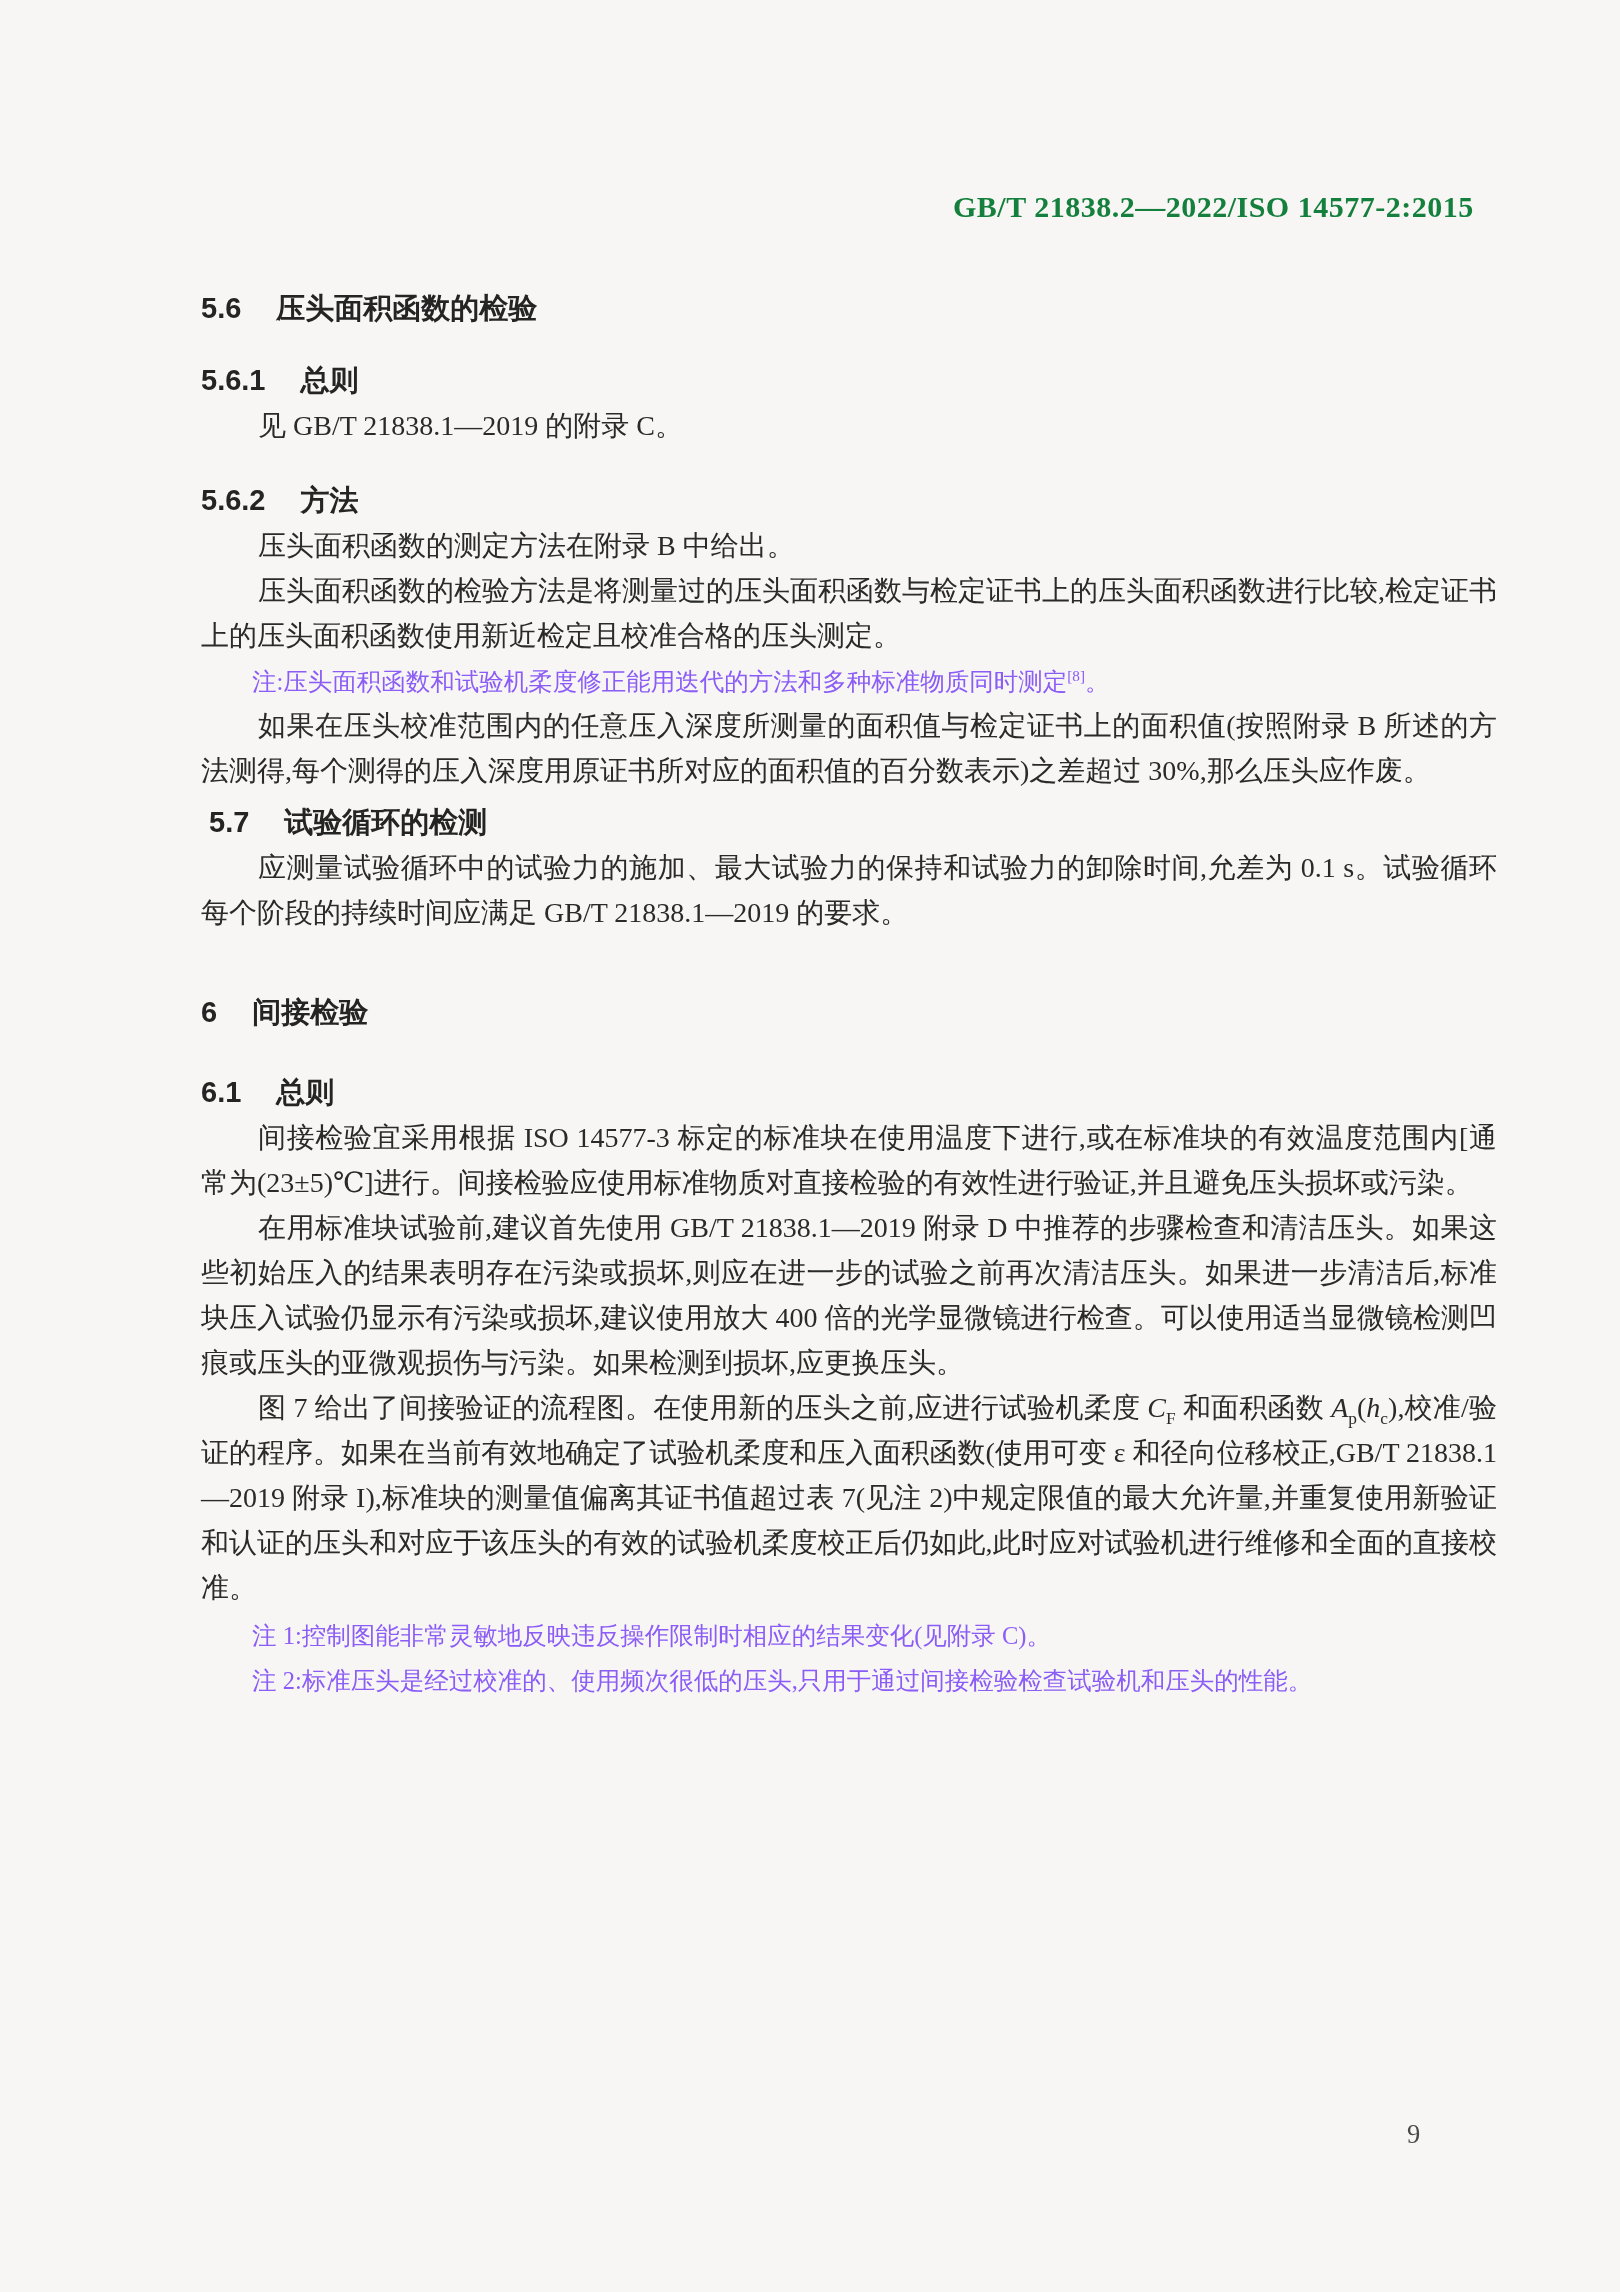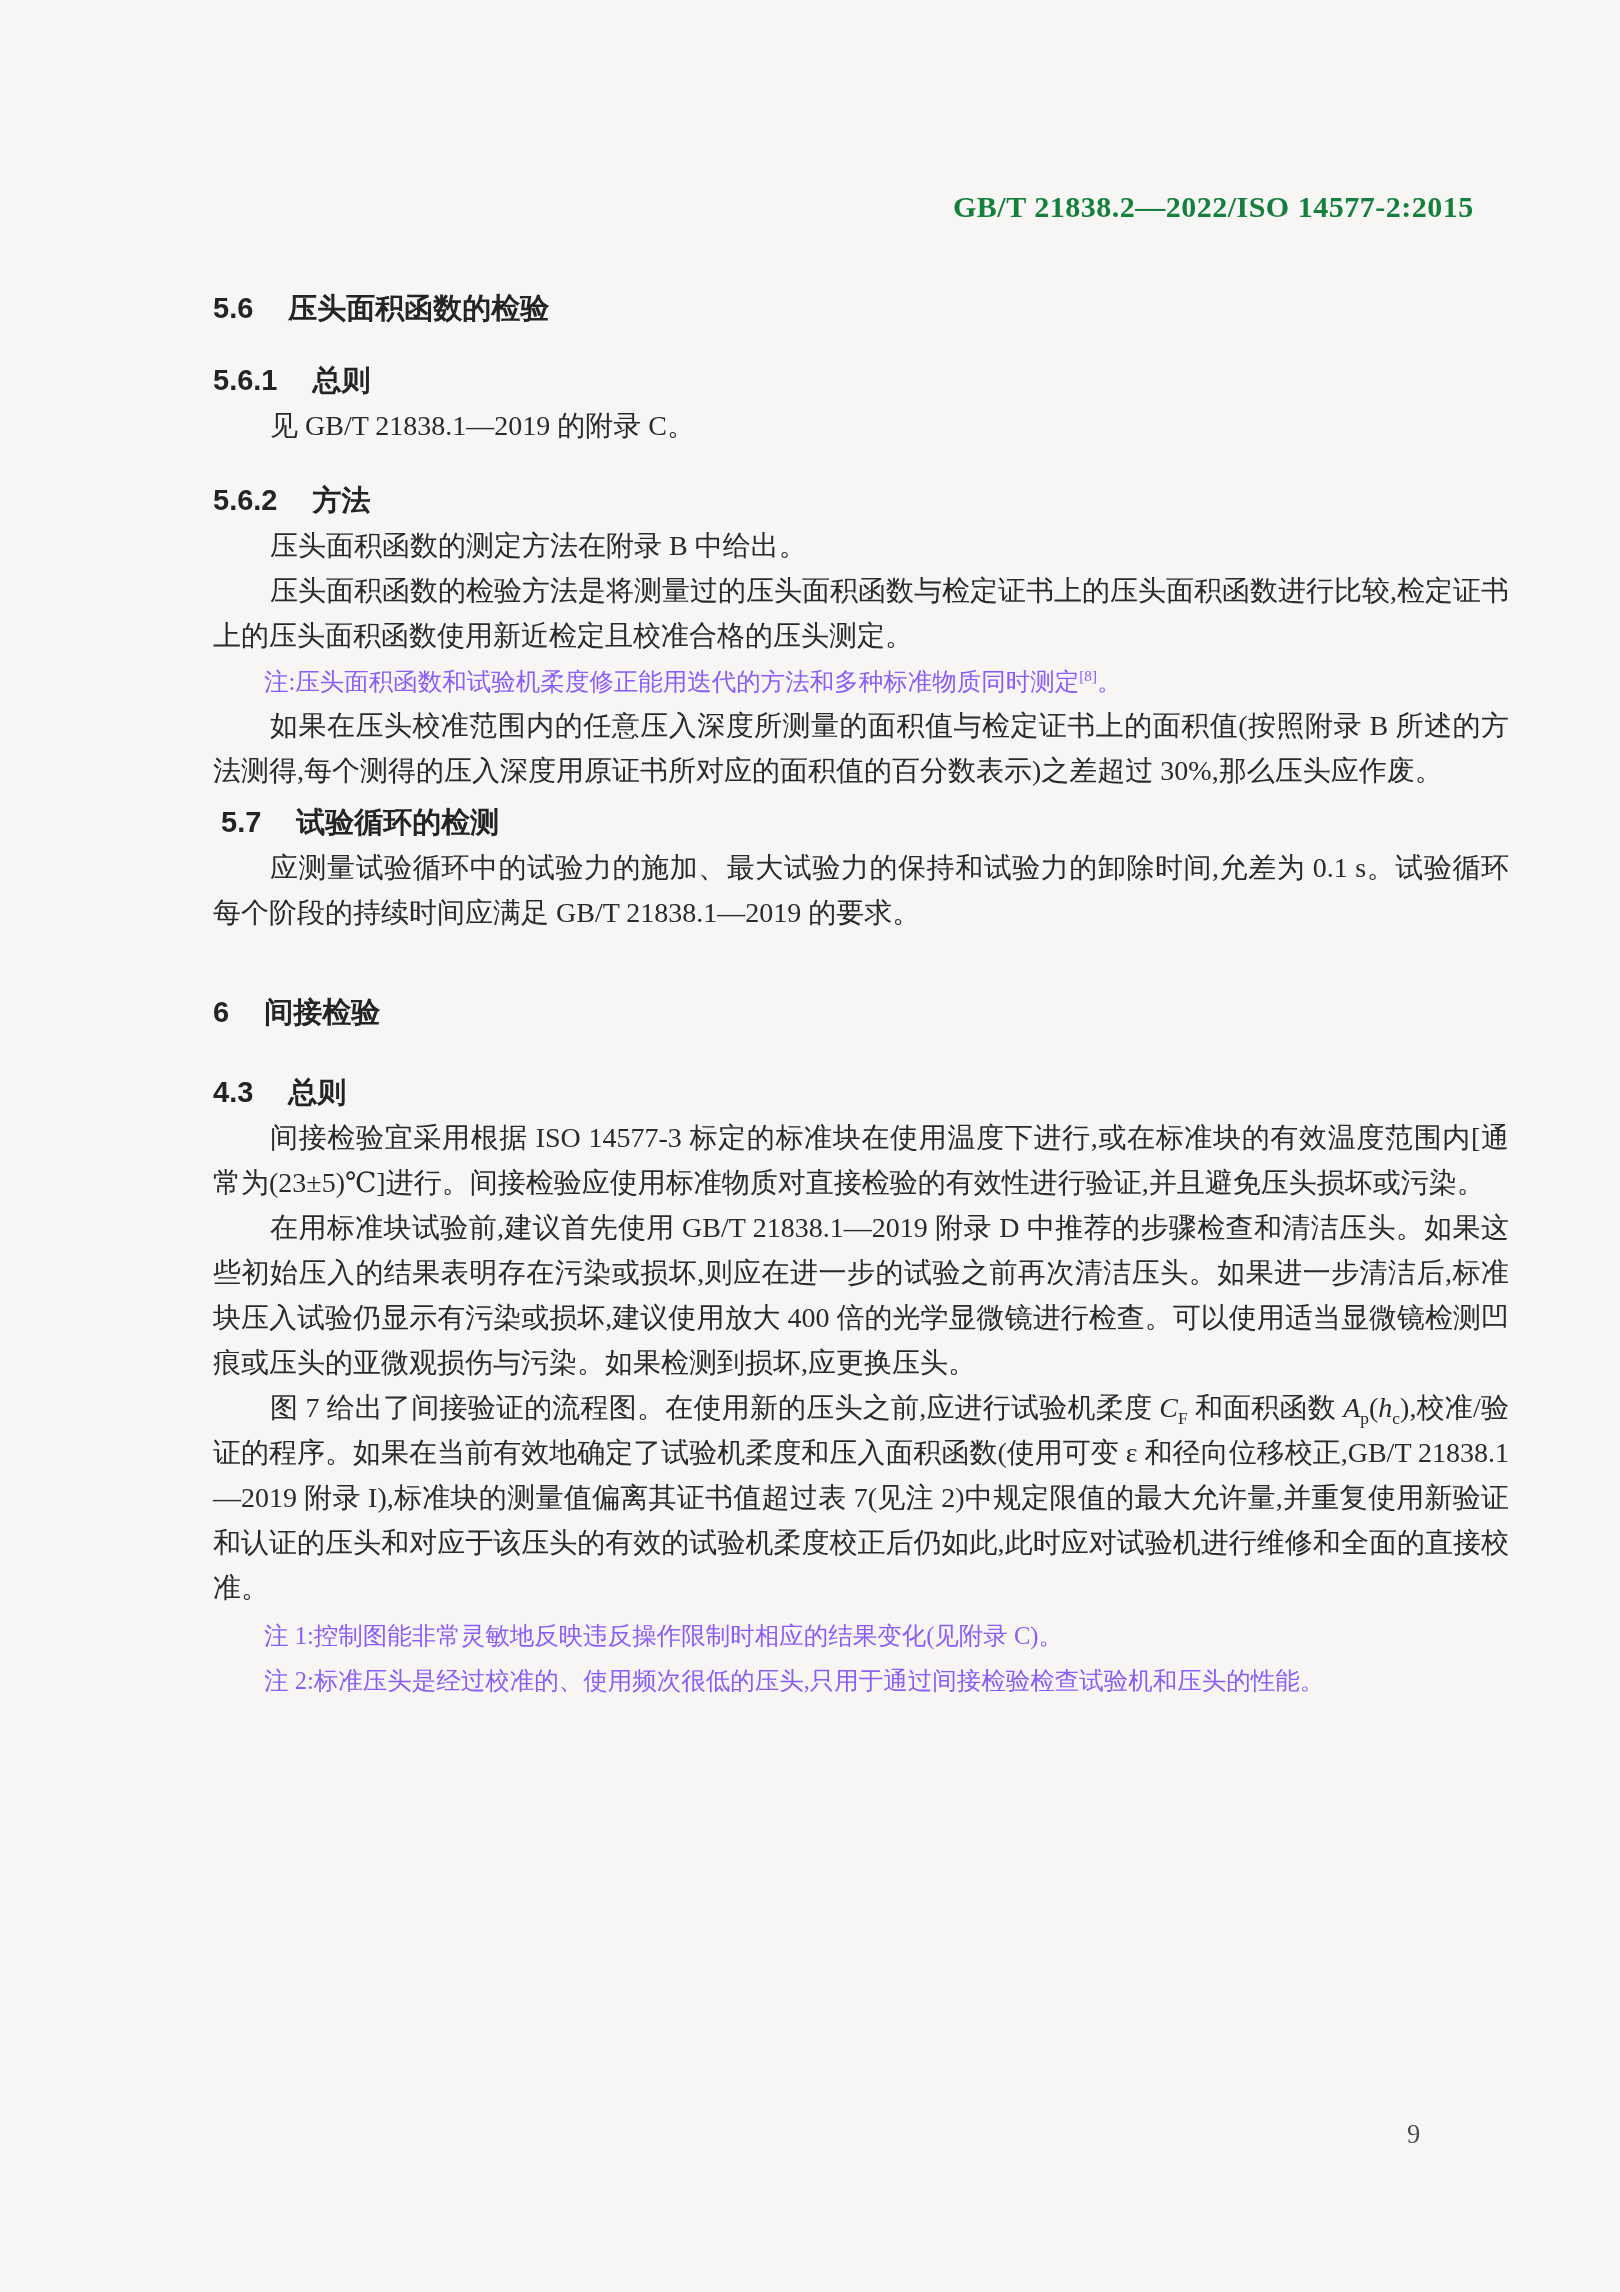--- a/index.html
+++ b/index.html
@@ -18,21 +18,21 @@
     top: 190px; left: 953px;
     font-size: 30px;
     font-weight: 700;
     letter-spacing: 0.5px;
     color: #15803d;
     white-space: nowrap;
   }
 
   .content {
     position: absolute;
-    left: 213px; top: 286px;
+    left: 201px; top: 286px;
     width: 1296px;
     font-size: 28px;
     line-height: 45px;
     text-align: justify;
   }
 
   .heading {
     font-family: "Liberation Sans", "DejaVu Sans", sans-serif;
     font-weight: 700;
     font-size: 29px;
@@ -100,21 +100,21 @@
     <p class="note mt2"><span>注:压头面积函数和试验机柔度修正能用迭代的方法和多种标准物质同时测定</span><sup>[8]</sup><span>。</span></p>
 
     <p class="body-p">如果在压头校准范围内的任意压入深度所测量的面积值与检定证书上的面积值(按照附录 B 所述的方法测得,每个测得的压入深度用原证书所对应的面积值的百分数表示)之差超过 30%,那么压头应作废。</p>
 
     <h2 class="heading mt8"><span class="num">5.7</span><span>试验循环的检测</span></h2>
 
     <p class="body-p mt21">应测量试验循环中的试验力的施加、最大试验力的保持和试验力的卸除时间,允差为 0.1 s。试验循环每个阶段的持续时间应满足 GB/T 21838.1—2019 的要求。</p>
 
     <h1 class="heading mt39"><span class="num">6</span><span>间接检验</span></h1>
 
-    <h2 class="heading mt36"><span class="num">4.3</span><span>总则</span></h2>
+    <h2 class="heading mt36"><span class="num">6.1</span><span>总则</span></h2>
 
     <p class="body-p mt21">间接检验宜采用根据 ISO 14577-3 标定的标准块在使用温度下进行,或在标准块的有效温度范围内[通常为(23±5)℃]进行。间接检验应使用标准物质对直接检验的有效性进行验证,并且避免压头损坏或污染。</p>
 
     <p class="body-p">在用标准块试验前,建议首先使用 GB/T 21838.1—2019 附录 D 中推荐的步骤检查和清洁压头。如果这些初始压入的结果表明存在污染或损坏,则应在进一步的试验之前再次清洁压头。如果进一步清洁后,标准块压入试验仍显示有污染或损坏,建议使用放大 400 倍的光学显微镜进行检查。可以使用适当显微镜检测凹痕或压头的亚微观损伤与污染。如果检测到损坏,应更换压头。</p>
 
     <p class="body-p"><span>图 7 给出了间接验证的流程图。在使用新的压头之前,应进行试验机柔度 </span><span class="var">C</span><sub>F</sub><span> 和面积函数 </span><span class="var">A</span><sub>p</sub><span>(</span><span class="var">h</span><sub>c</sub><span>)</span><span>,校准/验证的程序。如果在当前有效地确定了试验机柔度和压入面积函数(使用可变 ε 和径向位移校正,GB/T 21838.1—2019 附录 I),标准块的测量值偏离其证书值超过表 7(见注 2)中规定限值的最大允许量,并重复使用新验证和认证的压头和对应于该压头的有效的试验机柔度校正后仍如此,此时应对试验机进行维修和全面的直接校准。</span></p>
 
     <p class="note mt4">注 1:控制图能非常灵敏地反映违反操作限制时相应的结果变化(见附录 C)。</p>
 
     <p class="note mt2">注 2:标准压头是经过校准的、使用频次很低的压头,只用于通过间接检验检查试验机和压头的性能。</p>

